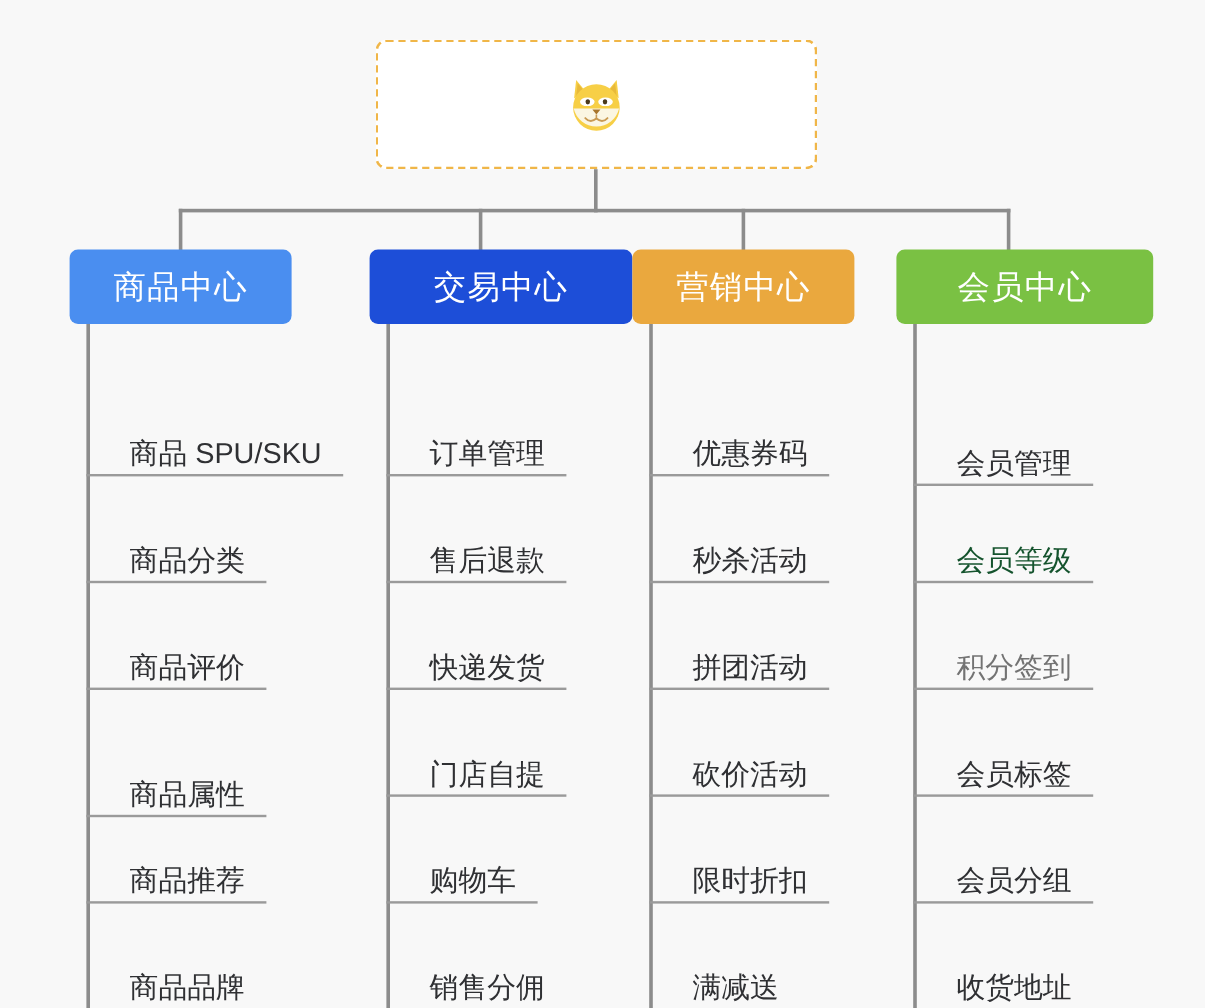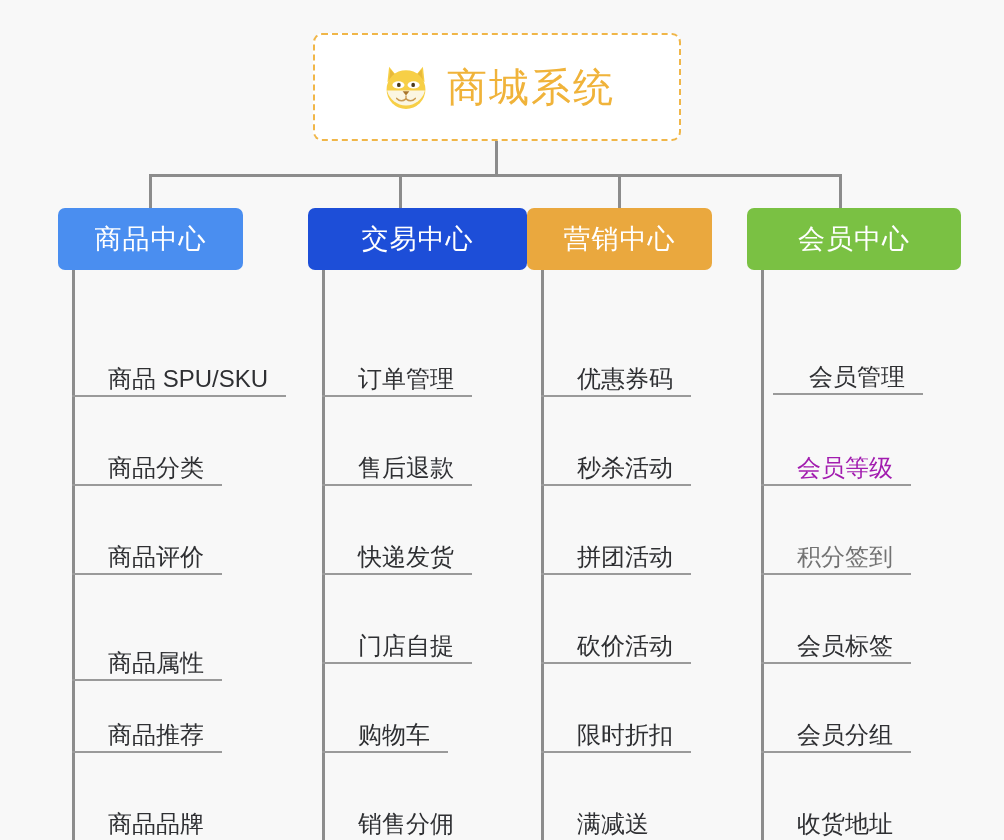--- a/index.html
+++ b/index.html
@@ -121,21 +121,20 @@
         <ellipse cx="23" cy="29.5" rx="7.2" ry="4.2" fill="#ffffff"></ellipse>
         <ellipse cx="41" cy="29.5" rx="7.2" ry="4.2" fill="#ffffff"></ellipse>
         <ellipse cx="23.5" cy="29.5" rx="2.2" ry="2.6" fill="#4b3a1c"></ellipse>
         <ellipse cx="40.5" cy="29.5" rx="2.2" ry="2.6" fill="#4b3a1c"></ellipse>
         <path d="M28 37 h8 l-4 5 z" fill="#a9762c"></path>
         <path d="M32 42 v4" stroke="#c99a52" stroke-width="1.6" fill="none"></path>
         <path d="M32 46 q-6 5 -11 -0.5" stroke="#c99a52" stroke-width="1.8" fill="none" stroke-linecap="round"></path>
         <path d="M32 46 q6 5 11 -0.5" stroke="#c99a52" stroke-width="1.8" fill="none" stroke-linecap="round"></path>
       </svg>
     </span>
-    <span class="root-title">商城系统</span>
   </div>
 
   <div class="conn conn-v" style="left: 495px; top: 141px; height: 36px; background: rgb(140, 140, 140);"></div>
   <div class="conn conn-h" style="left: 149px; top: 174px; width: 693px; background: rgb(140, 140, 140);"></div>
   <div class="conn conn-v" style="left: 149px; top: 174px; height: 35px; background: rgb(140, 140, 140);"></div>
   <div class="conn conn-v" style="left: 399px; top: 174px; height: 35px; background: rgb(140, 140, 140);"></div>
   <div class="conn conn-v" style="left: 618px; top: 174px; height: 35px; background: rgb(140, 140, 140);"></div>
   <div class="conn conn-v" style="left: 839px; top: 174px; height: 35px; background: rgb(140, 140, 140);"></div>
 
   <div id="branches">
@@ -209,25 +208,25 @@
         </div>
         <div class="leaf" style="top: 545px; border-bottom-color: rgb(154, 154, 154);">
           <span class="leaf-label" style="color: rgb(47, 48, 51);">满减送</span>
         </div>
       </div>
       <div class="branch" style="left: 747px;">
         <div class="cat-box" style="width: 214px; background: rgb(122, 193, 67);">
           <span>会员中心</span>
         </div>
         <div class="spine" style="height: 572px; background: rgb(140, 140, 140);"></div>
-        <div class="leaf" style="top: 98px; border-bottom-color: rgb(154, 154, 154); margin-left: 12px;">
+        <div class="leaf" style="top: 108px; border-bottom-color: rgb(154, 154, 154);">
           <span class="leaf-label" style="color: rgb(47, 48, 51);">会员管理</span>
         </div>
         <div class="leaf" style="top: 189px; border-bottom-color: rgb(154, 154, 154);">
-          <span class="leaf-label" style="color: #a21caf;">会员等级</span>
+          <span class="leaf-label" style="color: #14532d;">会员等级</span>
         </div>
         <div class="leaf" style="top: 278px; border-bottom-color: rgb(154, 154, 154);">
           <span class="leaf-label" style="color: #737373;">积分签到</span>
         </div>
         <div class="leaf" style="top: 367px; border-bottom-color: rgb(154, 154, 154);">
           <span class="leaf-label" style="color: rgb(47, 48, 51);">会员标签</span>
         </div>
         <div class="leaf" style="top: 456px; border-bottom-color: rgb(154, 154, 154);">
           <span class="leaf-label" style="color: rgb(47, 48, 51);">会员分组</span>
         </div>

